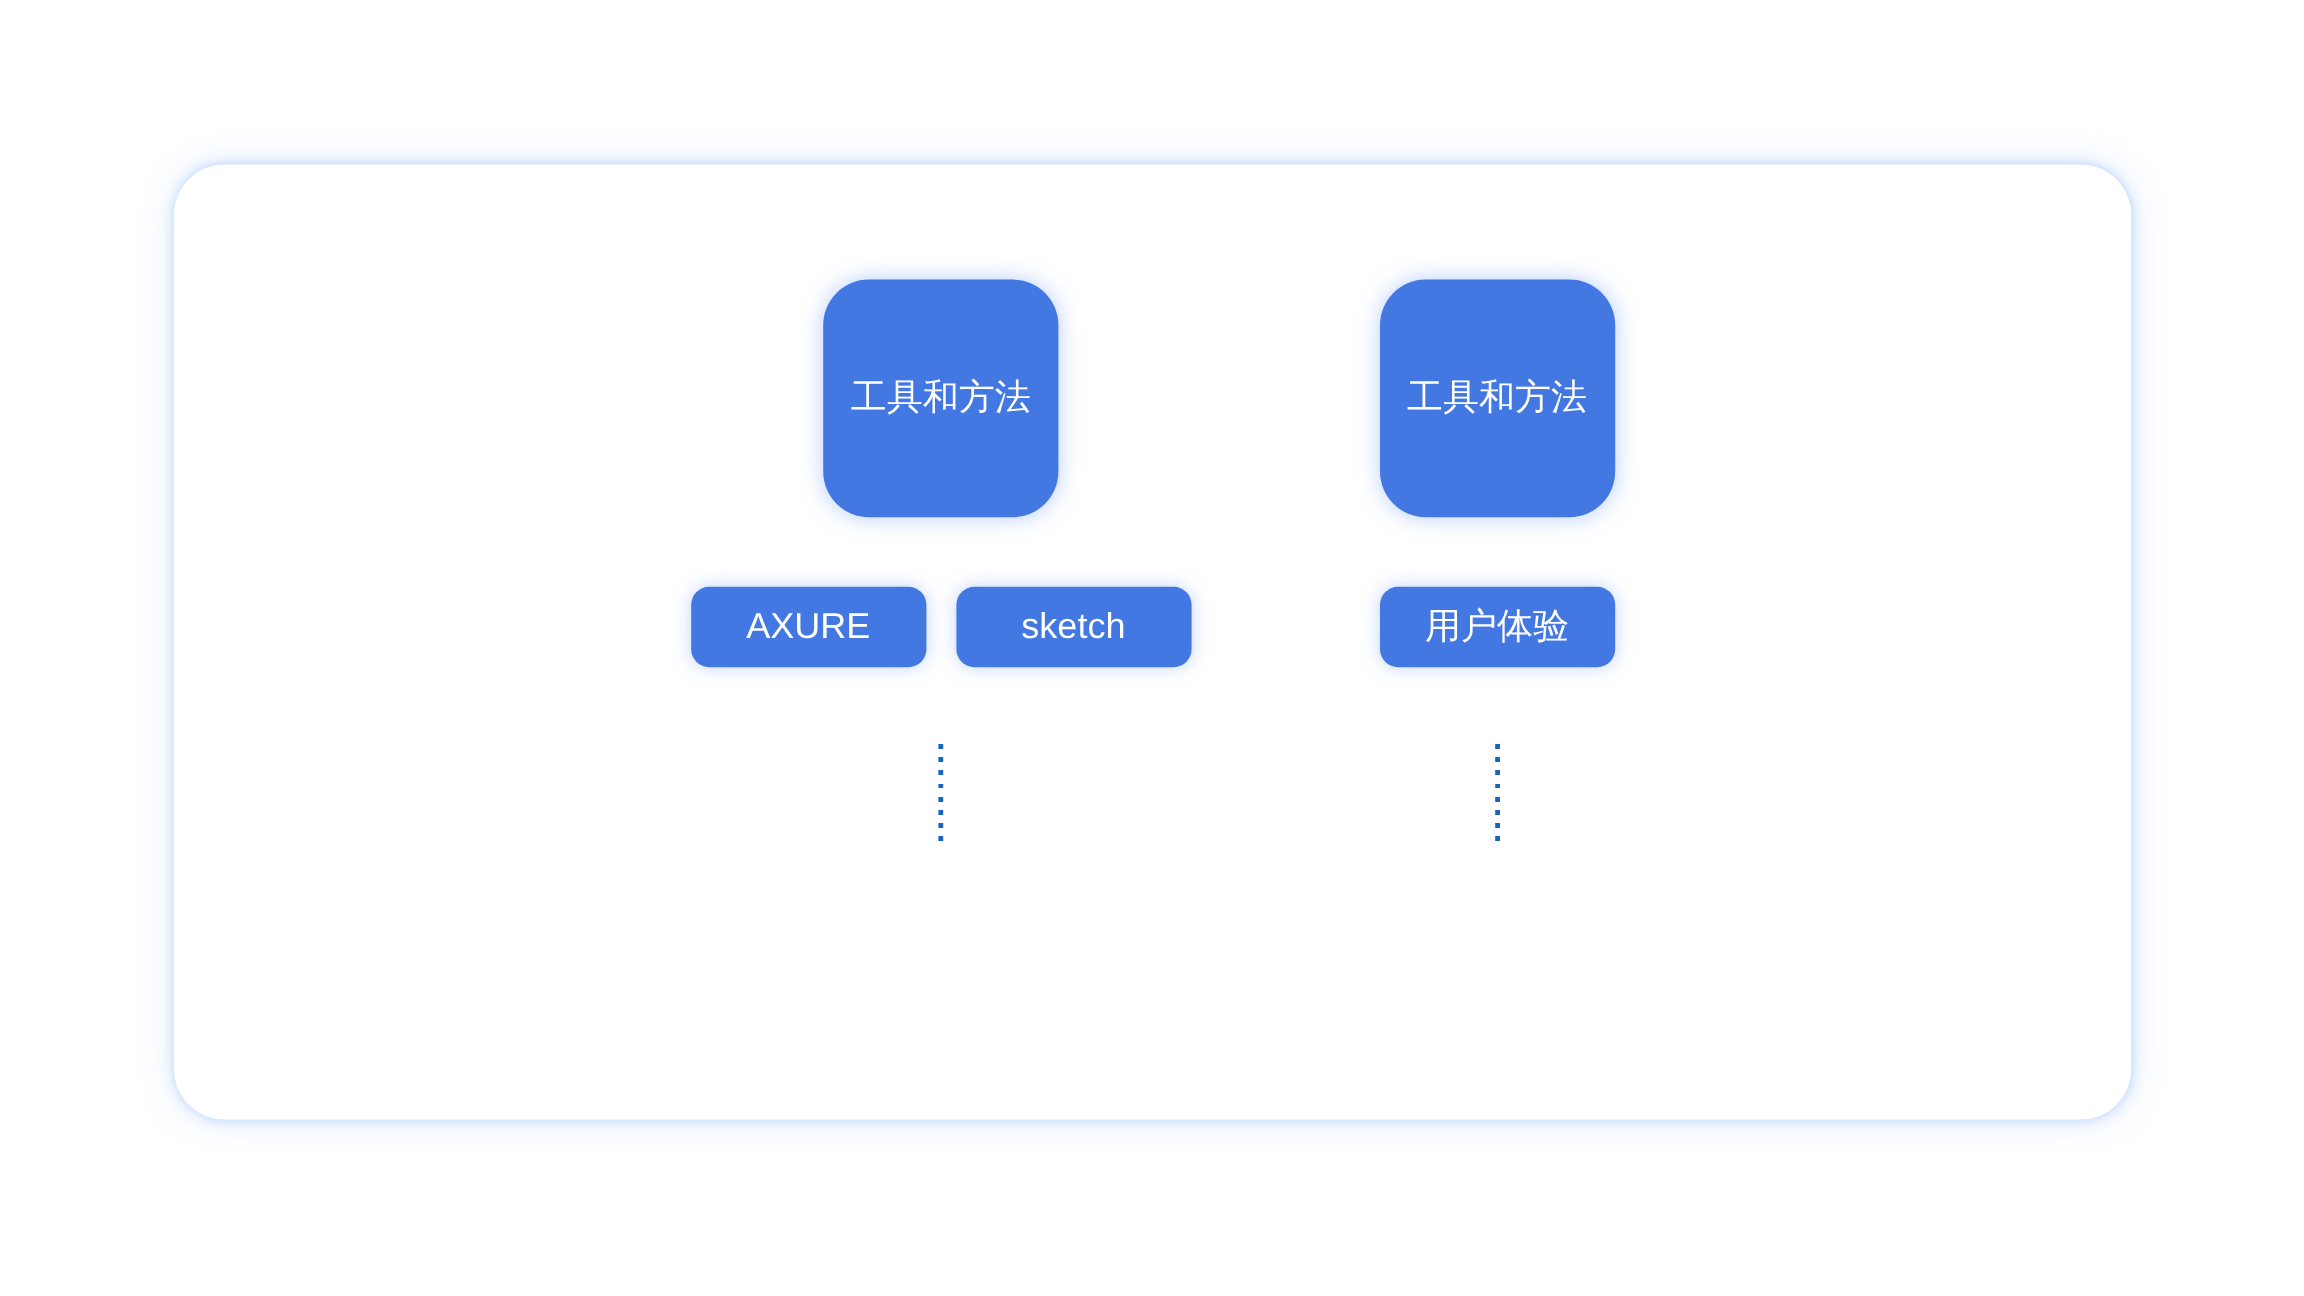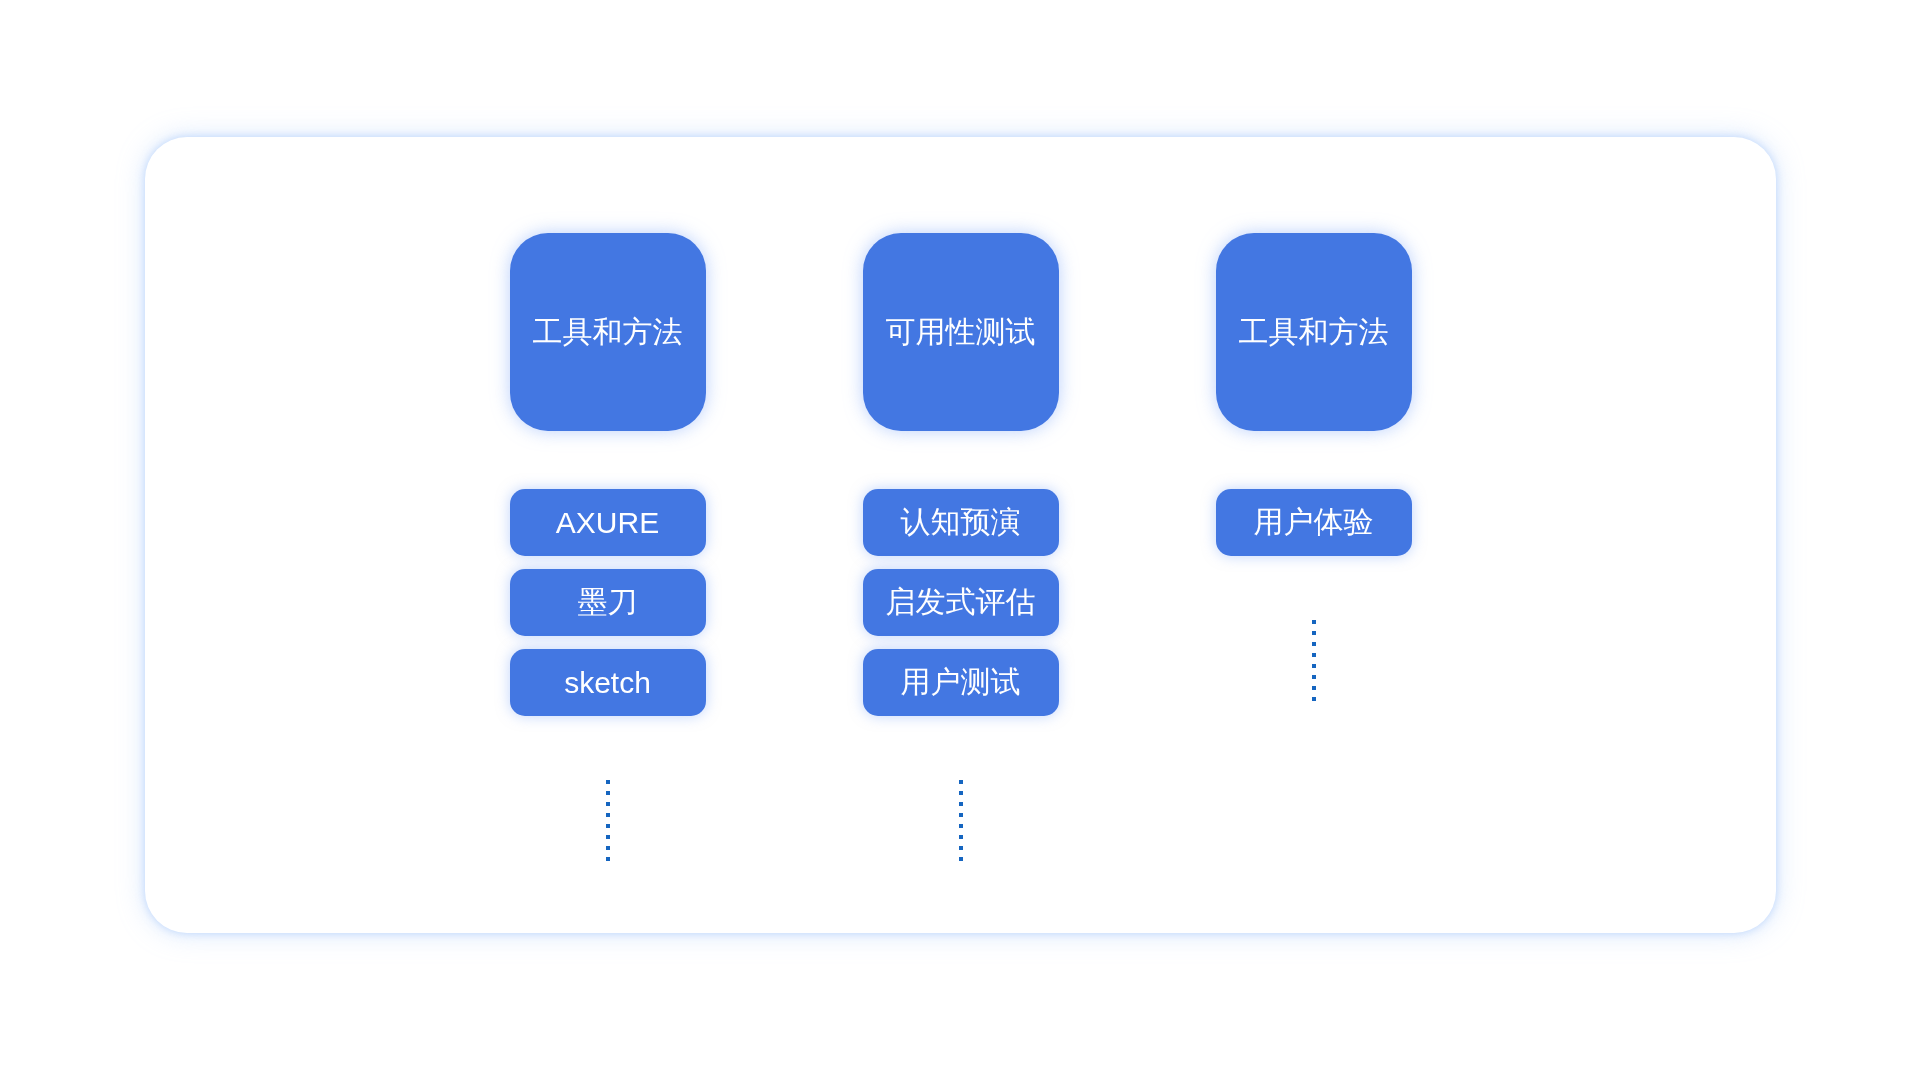--- a/index.html
+++ b/index.html
@@ -45,23 +45,23 @@
     align-items: center;
     justify-content: center;
     text-align: center;
     padding: 0 17px;
     box-shadow: 0 0 18px rgba(130, 170, 250, 0.55);
     margin-bottom: 58px;
     cursor: pointer;
   }
   .subtopics {
     display: flex;
-    flex-direction: column;
+    flex-direction: row;
     align-items: flex-end;
-    gap: 13px;
+    gap: 25px;
   }
   .subtopic {
     min-width: 196px;
     height: 67px;
     border-radius: 15px;
     background: #4377E2;
     color: #ffffff;
     font-size: 30px;
     display: flex;
     align-items: center;
@@ -87,35 +87,25 @@
 <body>
 
 <div class="canvas">
   <div class="card">
     <div class="columns">
 
       <div class="column">
         <div class="topic">工具和方法</div>
         <div class="subtopics">
           <div class="subtopic">AXURE</div>
-          <div class="subtopic">墨刀</div>
           <div class="subtopic">sketch</div>
         </div>
         <div class="connector"></div>
       </div>
 
-      <div class="column">
-        <div class="topic">可用性测试</div>
-        <div class="subtopics">
-          <div class="subtopic">认知预演</div>
-          <div class="subtopic">启发式评估</div>
-          <div class="subtopic">用户测试</div>
-        </div>
-        <div class="connector"></div>
-      </div>
 
       <div class="column">
         <div class="topic">工具和方法</div>
         <div class="subtopics">
           <div class="subtopic">用户体验</div>
         </div>
         <div class="connector"></div>
       </div>
 
 

